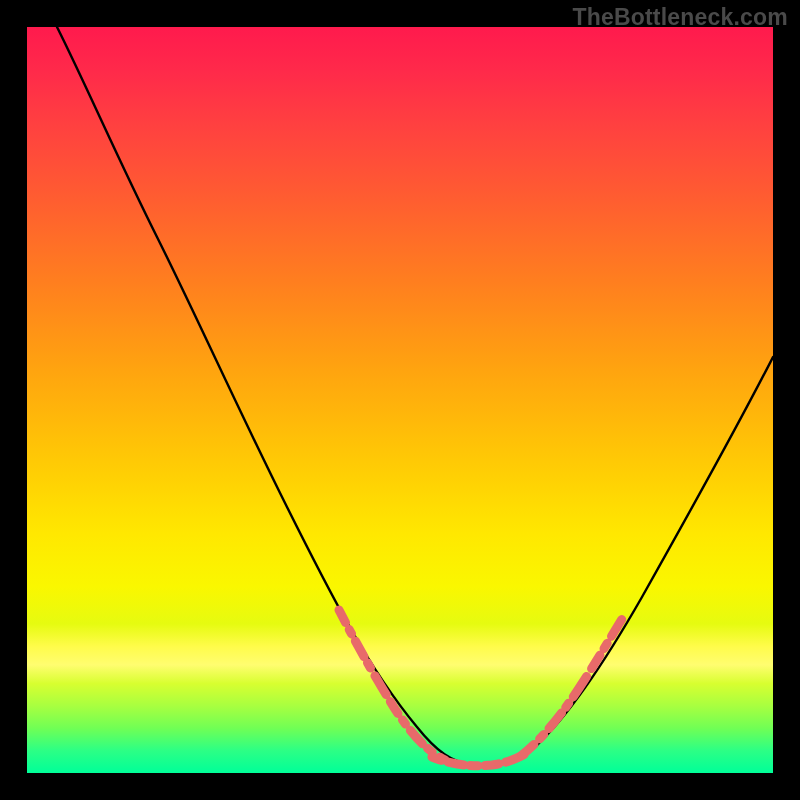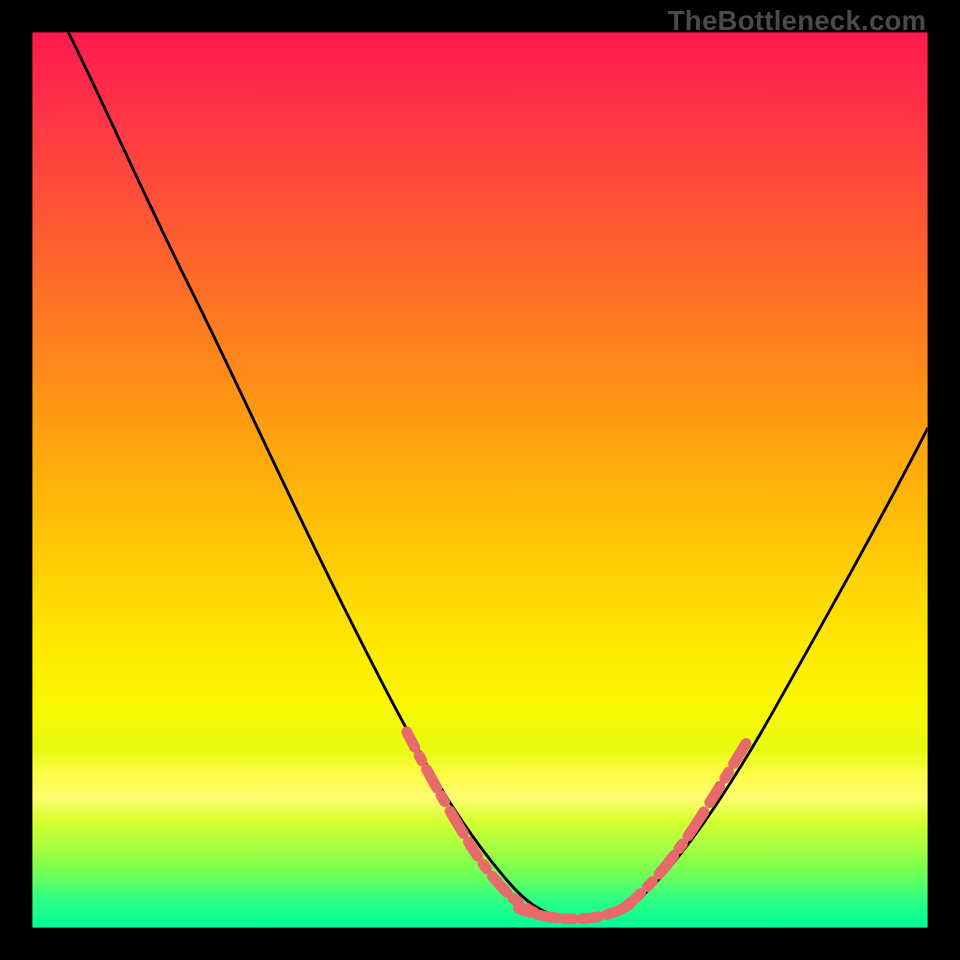--- a/index.html
+++ b/index.html
@@ -7,21 +7,21 @@
     width: 800px;
     height: 800px;
     background: #000;
     position: relative;
     overflow: hidden;
     font-family: Arial, sans-serif;
   }
   .attribution {
     position: absolute;
     top: 4px;
-    right: 28px;
+    right: 12px;
     color: #4a4a4a;
     font-size: 23px;
     font-weight: bold;
     letter-spacing: 0.2px;
     z-index: 10;
   }
   .plot-area {
     position: absolute;
     left: 27px;
     top: 27px;

